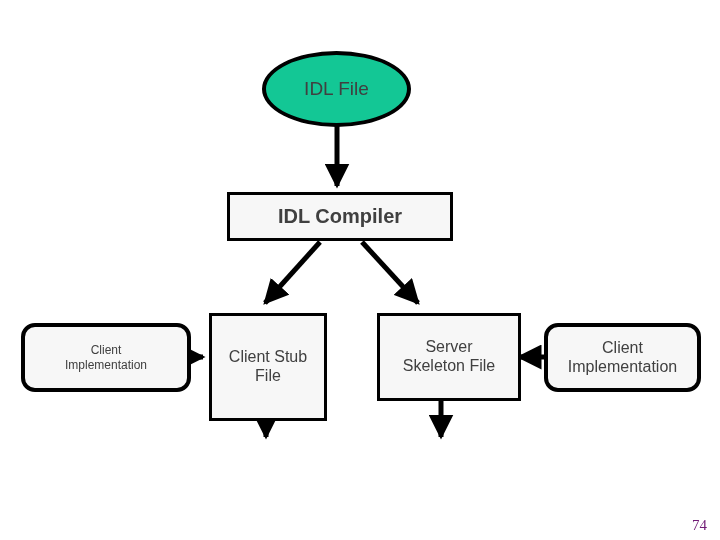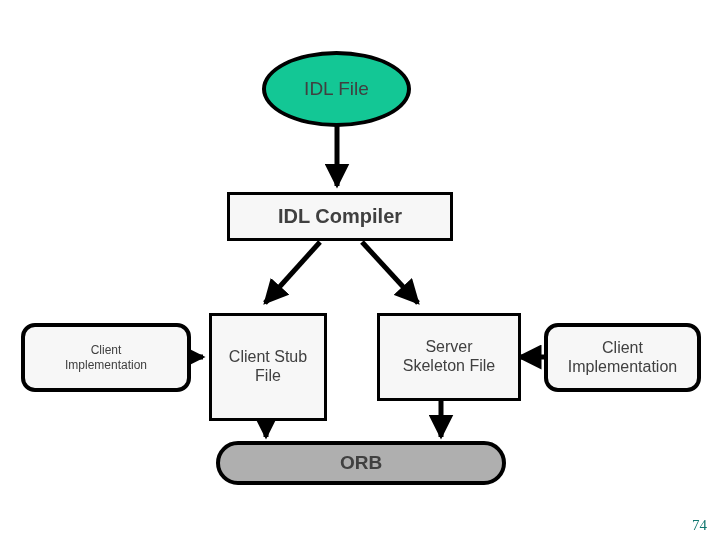--- a/index.html
+++ b/index.html
@@ -119,21 +119,21 @@
     width: 720px;
     height: 540px;
     pointer-events: none;
   }
 
   #page-number {
     position: absolute;
     right: 13px;
     bottom: 6px;
     font-size: 15px;
-    color: #0f766e;
+    color: #701a75;
     font-family: "Liberation Serif", serif;
   }
 </style>
 </head>
 <body>
 
 <div id="canvas">
 
   <svg id="connectors" viewBox="0 0 720 540" xmlns="http://www.w3.org/2000/svg">
     <defs>
@@ -178,19 +178,16 @@
   <div class="node" id="server-skeleton">
     <span class="node-label">Server
 Skeleton File</span>
   </div>
 
   <div class="node" id="object-impl">
     <span class="node-label">Client
 Implementation</span>
   </div>
 
-  <div class="node" id="orb">
-    <span class="node-label">ORB</span>
-  </div>
 
   <div id="page-number">74</div>
 
 </div>
 
 </body></html>

